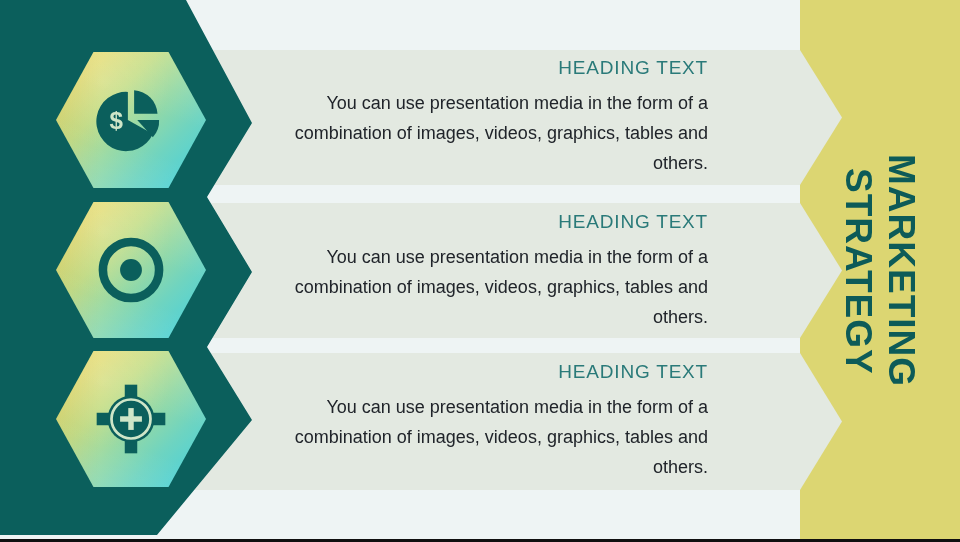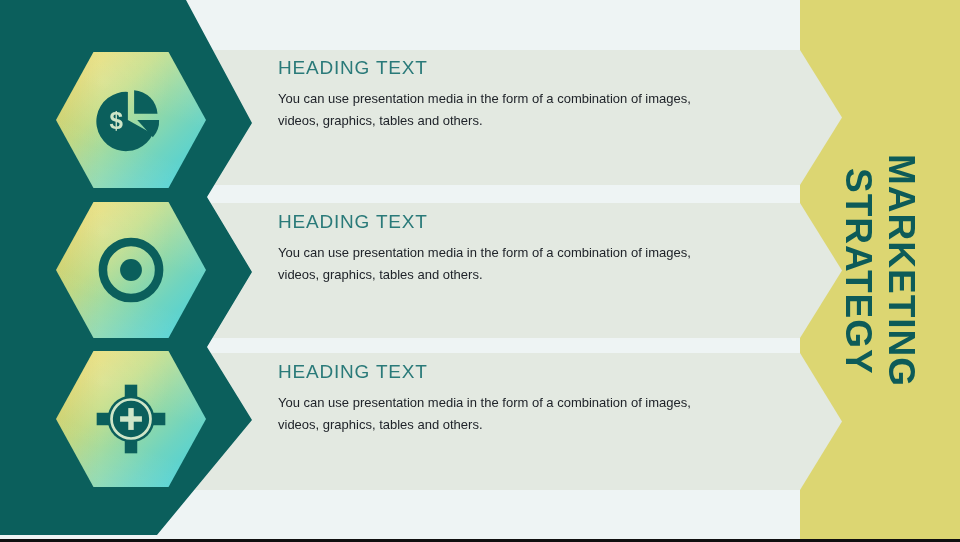--- a/index.html
+++ b/index.html
@@ -128,36 +128,37 @@
     width:78px; height:78px;
     display:block;
   }
 
   
   .text-block{
     position:absolute;
     left:278px;
     width:430px;
     z-index:7;
+    text-align:right;
   }
   #text-1{ top:58px; }
   #text-2{ top:212px; }
   #text-3{ top:362px; }
 
   .heading{
     font-size:19px;
     font-weight:normal;
     letter-spacing:0.8px;
     color:#2a7a79;
     margin-bottom:9px;
     line-height:1.1;
     font-family:"Liberation Sans", sans-serif;
   }
   .body-text{
-    font-size:13px;
+    font-size:18px;
     line-height:1.68;
     color:#20242a;
     font-family:"Liberation Sans", sans-serif;
   }
 
   
   .bottom-rule{
     position:absolute;
     left:0; bottom:0;
     width:960px; height:3px;

